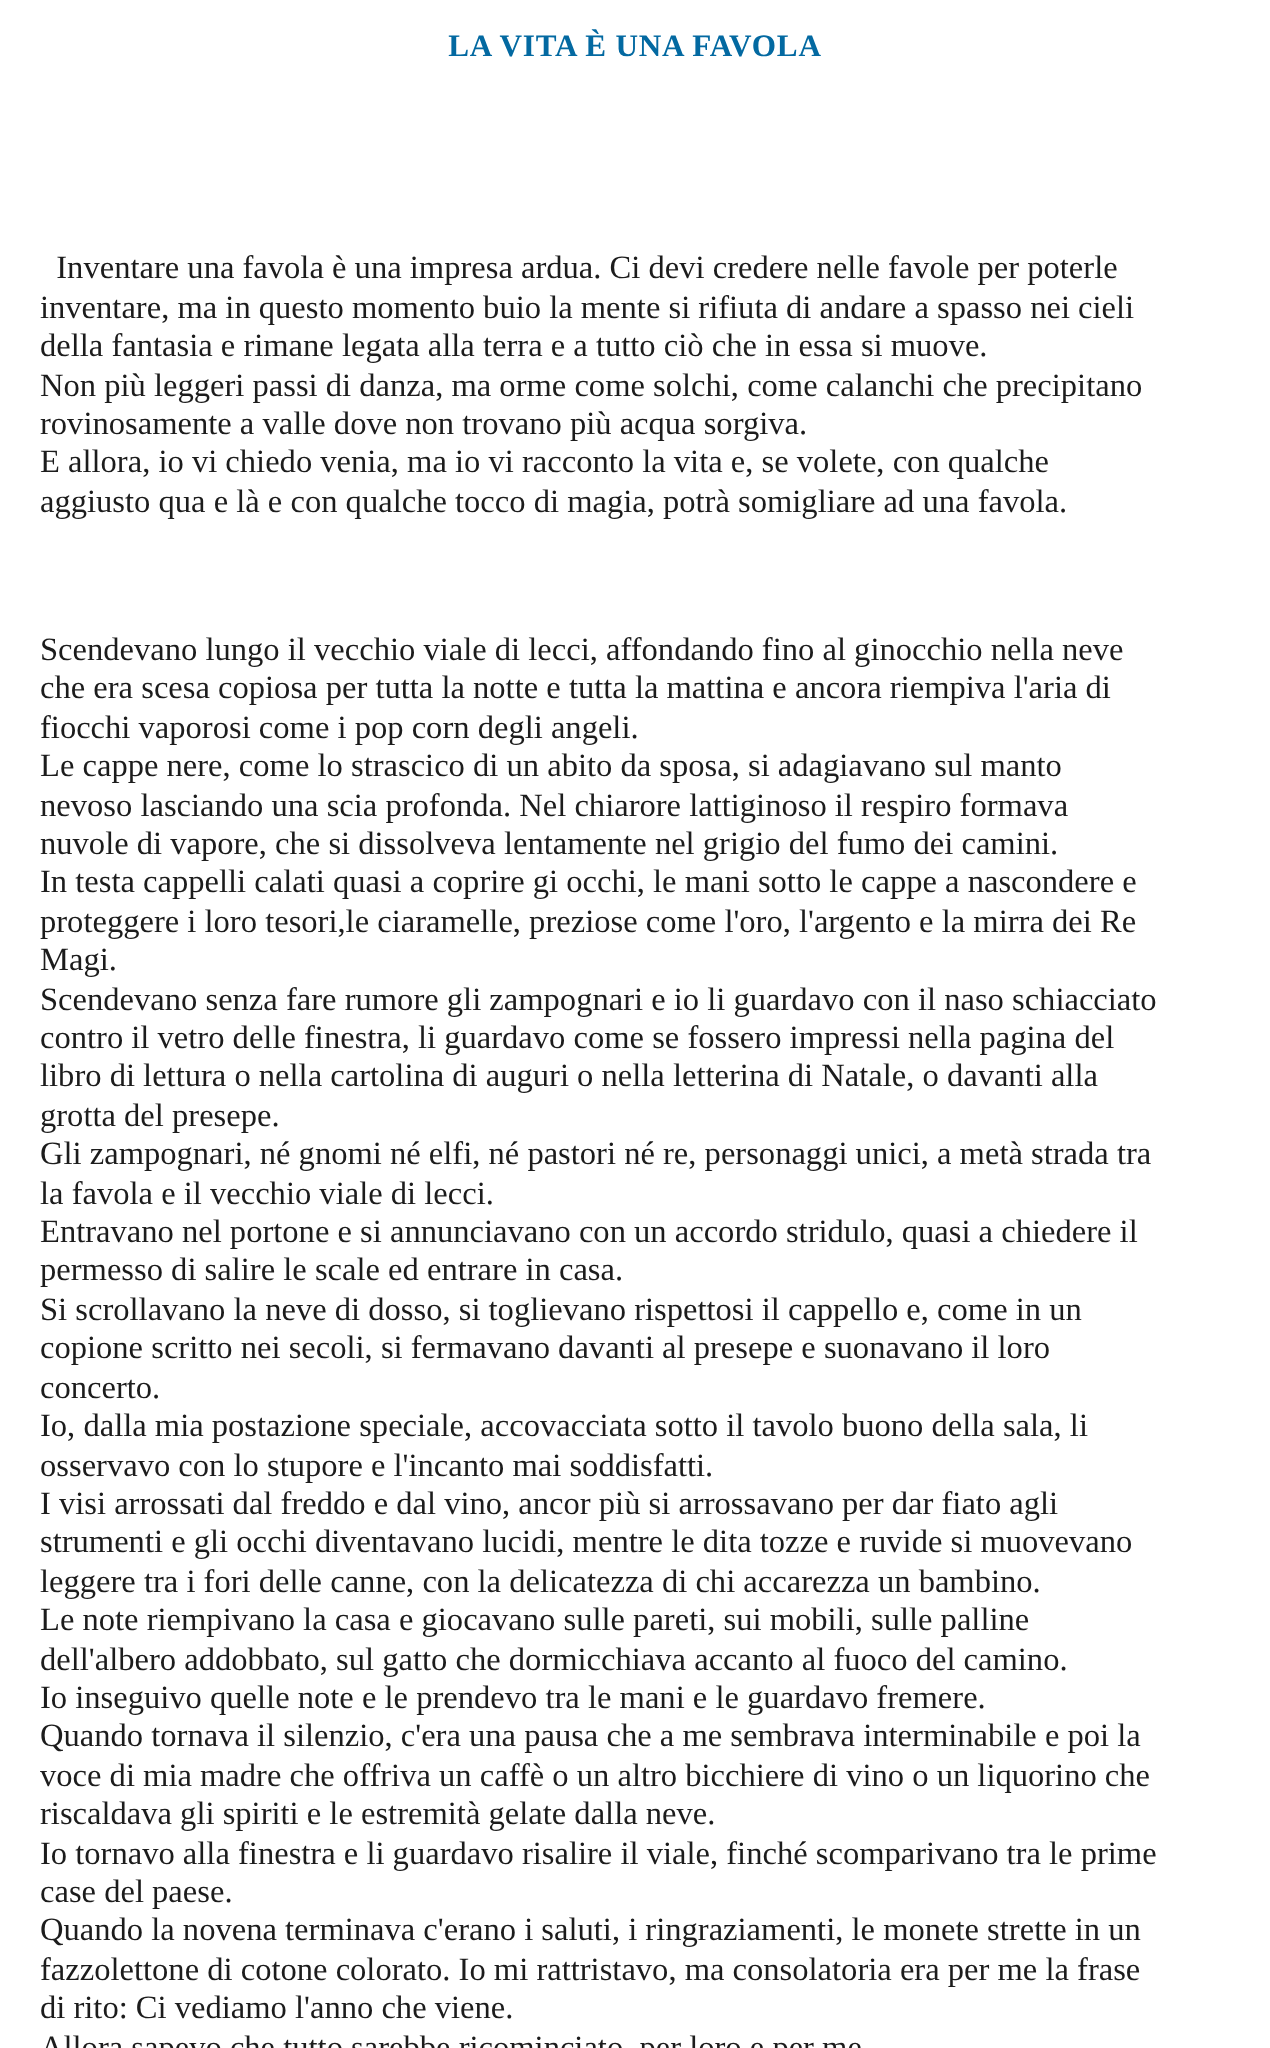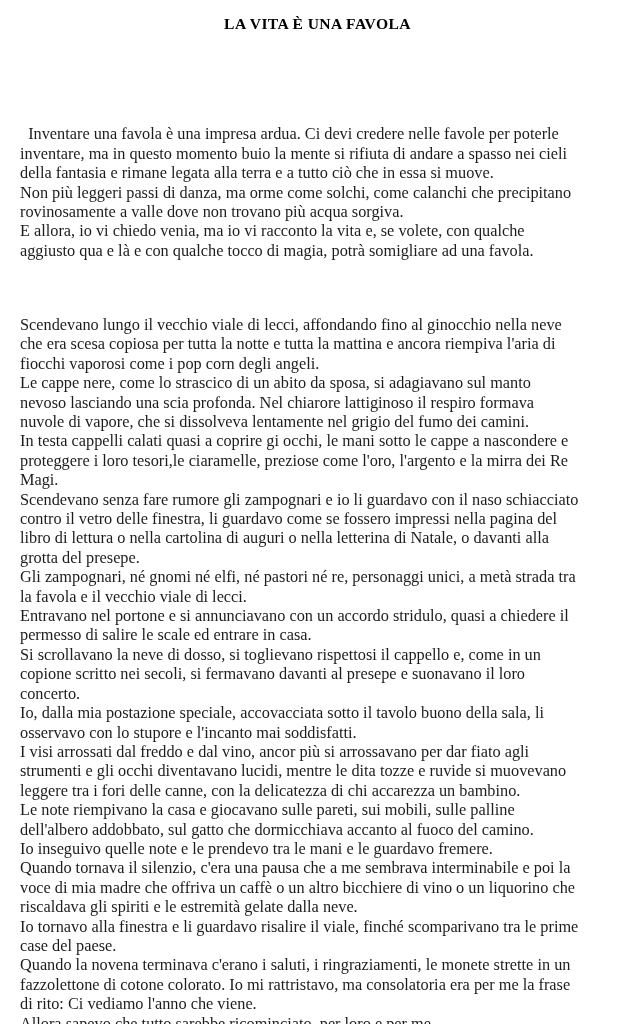--- a/index.html
+++ b/index.html
@@ -20,21 +20,21 @@
     padding: 14px 20px 0 20px;
     overflow: hidden;
     background: #ffffff;
   }
   .doc-title {
     text-align: center;
     font-weight: 700;
     font-size: 15.6px;
     line-height: 19.5px;
     letter-spacing: 0.4px;
-    color: #000000;
+    color: #0369a1;
   }
   .doc-body {
     margin-top: 52px;
     font-size: 16.3px;
     line-height: 19.4px;
     white-space: pre; 
     color: #1c1c1c;
   }
   .paragraph + .paragraph {
     margin-top: 16px; 

